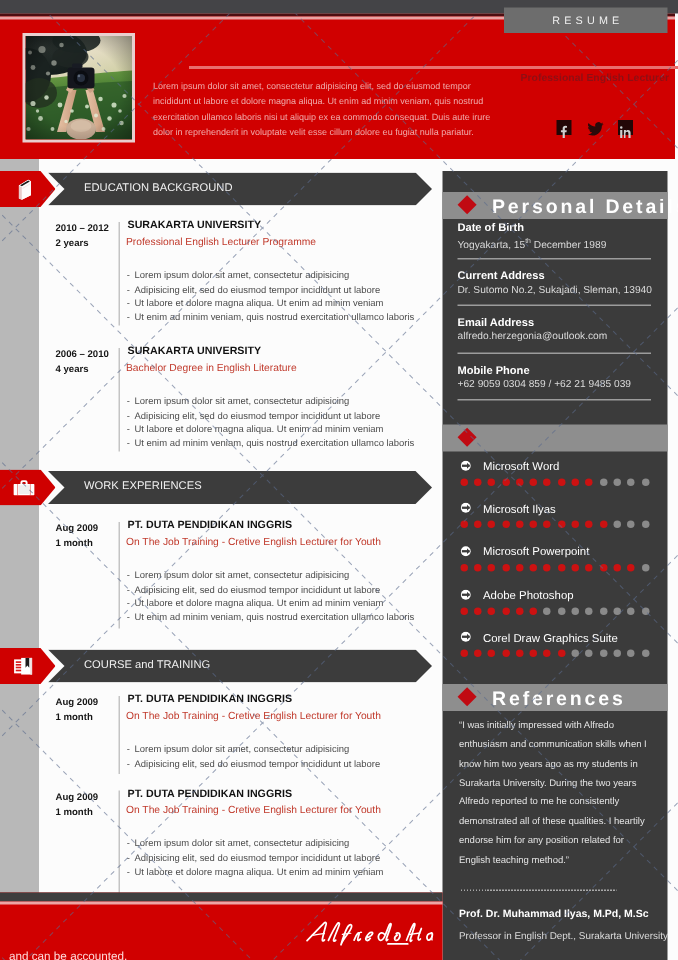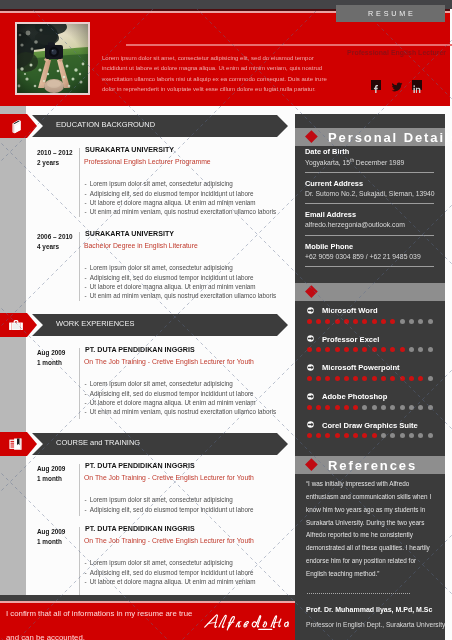--- a/index.html
+++ b/index.html
@@ -66,21 +66,21 @@
   .p-head .dia{position:absolute;left:11.9px;top:4.2px;width:8.8px;height:8.8px;background:#c00a12;
                transform:rotate(45deg);}
   .p-head .t{position:absolute;left:33px;top:0;height:18px;display:flex;align-items:center;
              font-size:13px;font-weight:bold;color:#ffffff;letter-spacing:1.9px;white-space:nowrap;}
 
   .pd-label{position:absolute;left:10px;font-size:7.4px;font-weight:bold;color:#ffffff;white-space:nowrap;}
   .pd-value{position:absolute;left:10px;font-size:6.8px;color:#dbdbdb;white-space:nowrap;}
   .pd-value sup{font-size:4.6px;vertical-align:super;}
   .pd-rule{position:absolute;left:10px;width:129px;height:1px;background:#9c9c9c;}
 
-  .sk-label{position:absolute;left:27px;font-size:7.6px;font-weight:bold;color:#ffffff;white-space:nowrap;}
+  .sk-label{position:absolute;left:27px;font-size:7.6px;font-weight:normal;color:#ffffff;white-space:nowrap;}
   .sk-ico{position:absolute;left:11.6px;width:7px;height:7px;display:block;line-height:0;}
   .dots{position:absolute;left:11.7px;display:flex;gap:4.3px;}
   .dot{width:5.0px;height:5.0px;border-radius:50%;}
 
   .ref-q{position:absolute;left:11px;width:131px;font-size:6.35px;line-height:12.85px;color:#e3e3e3;}
   .ref-rule{position:absolute;left:11.5px;width:104px;height:1px;
             background:repeating-linear-gradient(to right,#a8a8a8 0 1px,transparent 1px 2px);}
   .ref-name{position:absolute;left:11px;font-size:7px;font-weight:bold;color:#ffffff;white-space:nowrap;}
   .ref-title{position:absolute;left:11px;font-size:6.6px;color:#dcdcdc;white-space:nowrap;}
 
@@ -359,21 +359,21 @@
         <span class="dot" style="background:#8a8a8a"></span>
         <span class="dot" style="background:#8a8a8a"></span>
         <span class="dot" style="background:#8a8a8a"></span>
         <span class="dot" style="background:#8a8a8a"></span>
       </div>
       <span class="sk-ico" style="top:221.2px"><svg viewBox="0 0 12 12" width="7" height="7">
           <circle cx="6" cy="6" r="5.6" fill="#ffffff"></circle>
           <rect x="1.6" y="4.7" width="8.8" height="2.6" fill="#3b3b3b"></rect>
           <path d="M7.4 2.6 L10.8 6 L7.4 9.4 Z" fill="#3b3b3b"></path>
         </svg></span>
-      <div class="sk-label" style="top:220.7px">Professor  Excel</div>
+      <div class="sk-label" style="top:220.7px">Microsoft  Ilyas</div>
       <div class="dots" style="top:233.2px">
         <span class="dot" style="background:#cc1111"></span>
         <span class="dot" style="background:#cc1111"></span>
         <span class="dot" style="background:#cc1111"></span>
         <span class="dot" style="background:#cc1111"></span>
         <span class="dot" style="background:#cc1111"></span>
         <span class="dot" style="background:#cc1111"></span>
         <span class="dot" style="background:#cc1111"></span>
         <span class="dot" style="background:#cc1111"></span>
         <span class="dot" style="background:#cc1111"></span>
@@ -456,21 +456,20 @@
       <div class="ref-q" style="top:364px">“I was initially impressed with Alfredo enthusiasm and communication skills when I know him two years ago as my students in Surakarta University. During the two years Alfredo reported to me he consistently demonstrated all of these qualities. I heartily endorse him  for any position related for English teaching method.”</div>
       <div class="ref-rule" style="top:479px"></div>
       <div class="ref-name" style="top:492px">Prof. Dr. Muhammad Ilyas, M.Pd, M.Sc</div>
       <div class="ref-title" style="top:507px">Professor in English Dept., Surakarta University</div>
     </div>
   </div>
 
   <div class="footer">
     <div class="f-darkbar"></div>
     <div class="f-rule"></div>
-    <div class="f-l1">I confirm that all of informations  in my resume are true</div>
     <div class="f-l2">and can be accounted.</div>
     <div class="sig">
       <svg width="86" height="22" viewBox="0 0 236 44">
         <g fill="none" stroke="#ffffff" stroke-linecap="round" stroke-linejoin="round" stroke-width="3.2">
           <path d="M2 36 C12 26 24 13 33 4 C35.4 1.6 37.6 2.4 36.8 6 C34 17 31 27 30 33.5 C29.4 37 31.6 37.6 33.8 34.6"></path>
           <path d="M11 26.5 C18 25 26 24 33.6 23" stroke-width="2.4"></path>
           <path d="M41 35.5 C45.6 25.5 52 12.5 57 5.5 C59 2.6 62 3 60.8 6.8 C58 15.4 52.6 27.4 50.6 33.8 C49.6 37.2 52 38.2 54.4 35"></path>
           <path d="M64 43.5 C67.6 31.5 71.4 19.5 75.6 12 C78.4 7 82.6 5.4 83.4 8.4 C84.2 11.4 80.6 18 75.4 24.8 C70.6 31.2 66 37.4 64 43.5"></path>
           <path d="M66.5 24.5 C71 24 76.5 23 82 22.5" stroke-width="2.2"></path>
           <path d="M88 35 C90 29.8 92.4 25 94.6 22.8 C96.6 20.8 98 22 97 24.8 C96 27.4 94.6 31.4 94.6 34 C94.6 36.8 97.4 36 99.4 33"></path>

